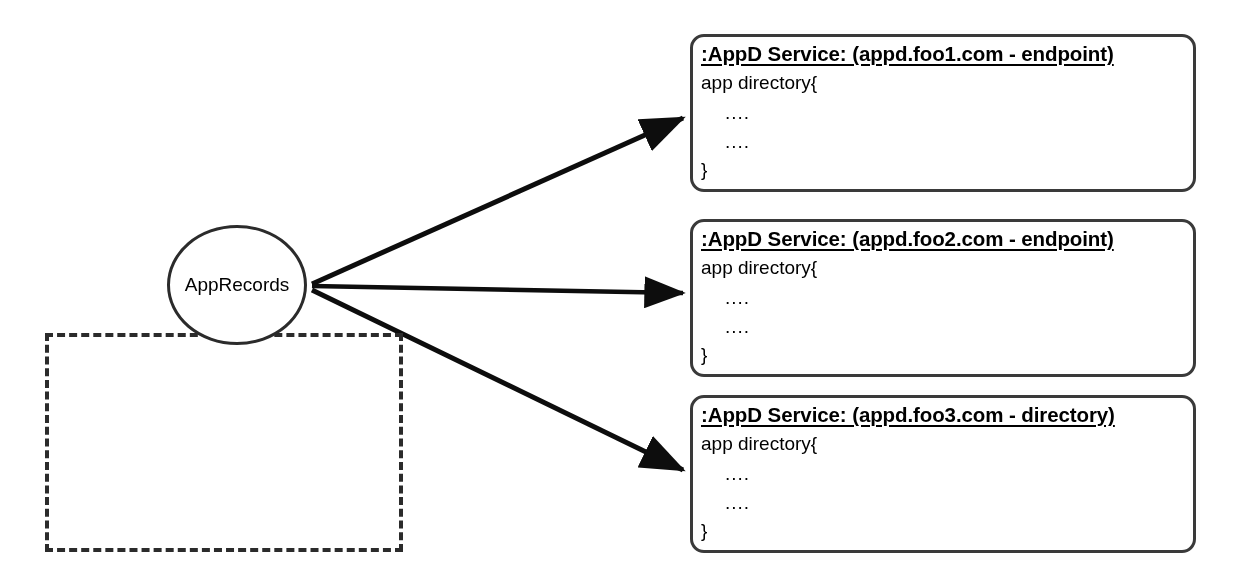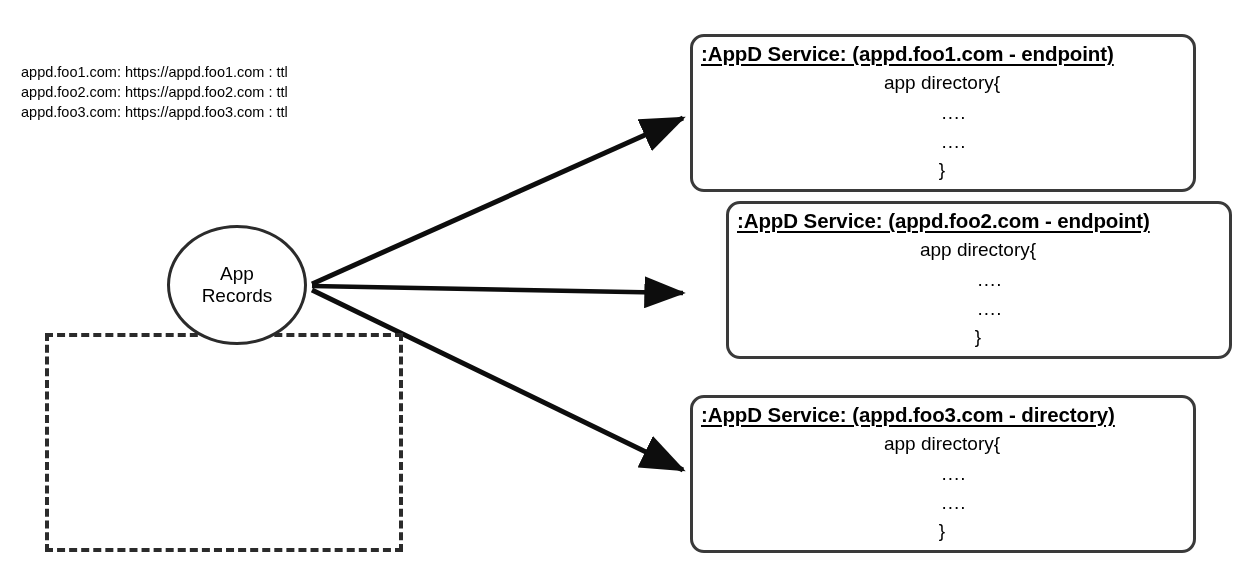--- a/index.html
+++ b/index.html
@@ -33,21 +33,21 @@
     position: absolute;
     left: 167px;
     top: 225px;
     width: 140px;
     height: 120px;
     border: 3.5px solid #2b2b2b;
     border-radius: 50%;
     background: #ffffff;
     box-sizing: border-box;
     display: flex;
-    flex-direction: column;
+    flex-direction: row;
     align-items: center;
     justify-content: center;
     line-height: 1.18;
     z-index: 4;
   }
   .launcher-line {
     font-size: 19px;
     color: #000000;
     white-space: nowrap;
   }
@@ -95,42 +95,41 @@
     width: 506px;
     height: 158px;
     border: 3.5px solid #3a3a3a;
     border-radius: 14px;
     background: #ffffff;
     box-sizing: border-box;
     z-index: 3;
     padding: 4px 10px 0 8px;
   }
   .service-box.b1 { top: 34px; }
-  .service-box.b2 { top: 201px; margin-left: 36px; }
+  .service-box.b2 { top: 219px; }
   .service-box.b3 { top: 395px; }
 
   .svc-title {
     font-size: 20.5px;
     font-weight: bold;
     color: #000000;
     text-decoration: underline;
     text-underline-offset: 3px;
     white-space: nowrap;
     letter-spacing: -0.1px;
     line-height: 25px;
   }
   .svc-body {
     margin-top: 2px;
   }
   .svc-line {
     font-size: 19px;
     color: #000000;
     line-height: 30px;
     white-space: nowrap;
-    text-align: center;
   }
   .svc-line.indent {
     padding-left: 24px;
     letter-spacing: 1px;
   }
   .svc-line.tight {
     line-height: 28px;
   }
 </style>
 </head>
@@ -144,25 +143,20 @@
         <polygon points="0 0, 9 3.5, 0 7" fill="#0d0d0d"></polygon>
       </marker>
     </defs>
     <line x1="312" y1="284" x2="683" y2="118" stroke="#0d0d0d" stroke-width="5" marker-end="url(#arrowhead)"></line>
     <line x1="312" y1="286" x2="683" y2="293" stroke="#0d0d0d" stroke-width="4.6" marker-end="url(#arrowhead)"></line>
     <line x1="312" y1="290" x2="683" y2="470" stroke="#0d0d0d" stroke-width="5" marker-end="url(#arrowhead)"></line>
   </svg>
 
   <div class="records-box"></div>
   <div class="records-text">
-    <ul class="records-list">
-      <li>appd.foo1.com: https://appd.foo1.com : ttl</li>
-      <li>appd.foo2.com: https://appd.foo2.com : ttl</li>
-      <li>appd.foo3.com: https://appd.foo3.com : ttl</li>
-    </ul>
   </div>
 
   <div class="launcher">
     <div class="launcher-line">App</div>
     <div class="launcher-line">Records</div>
   </div>
 
   <div class="service-box b1">
     <div class="svc-title">:AppD Service: (appd.foo1.com - endpoint)</div>
     <div class="svc-body">

